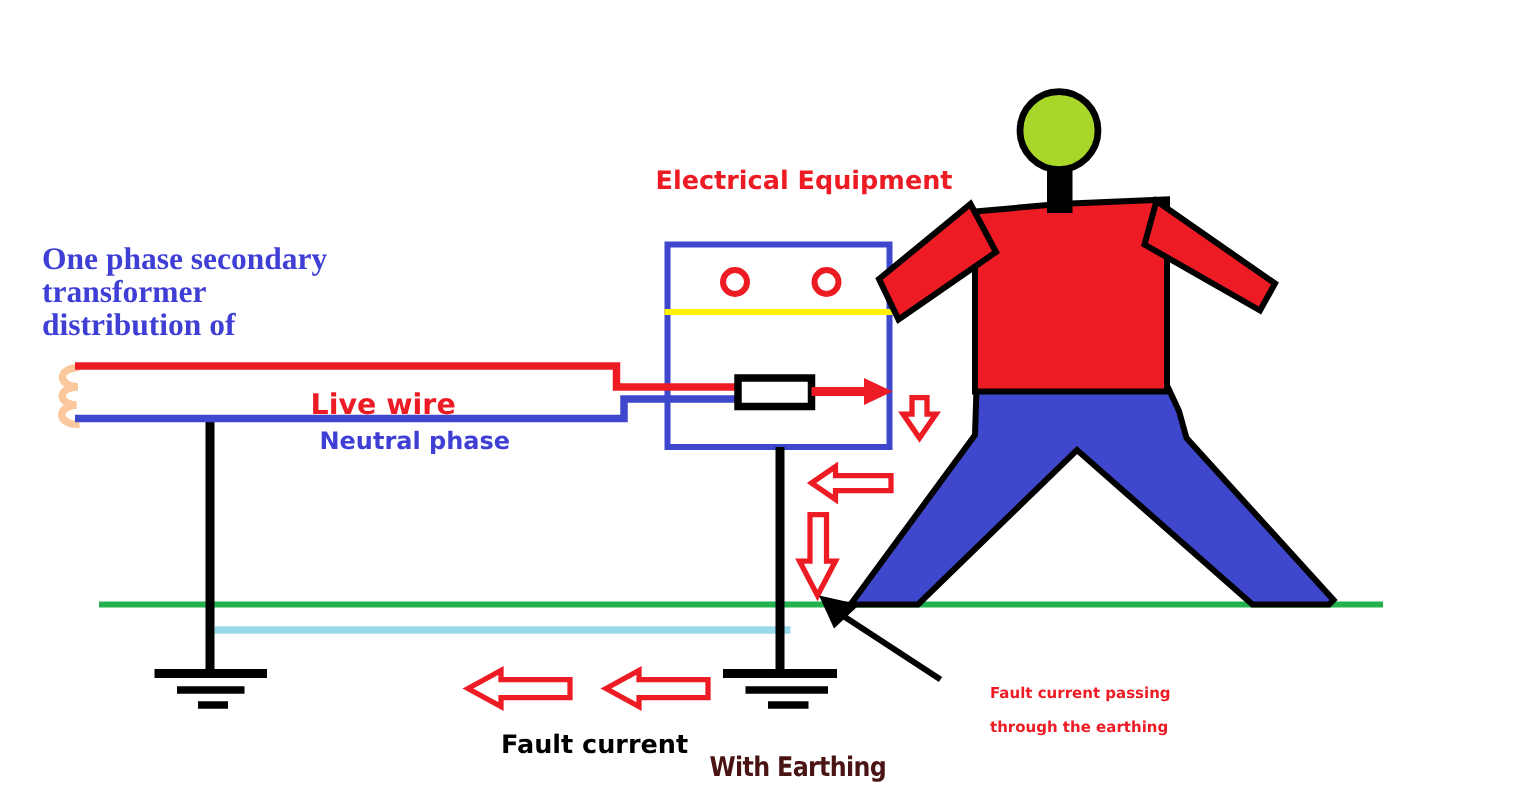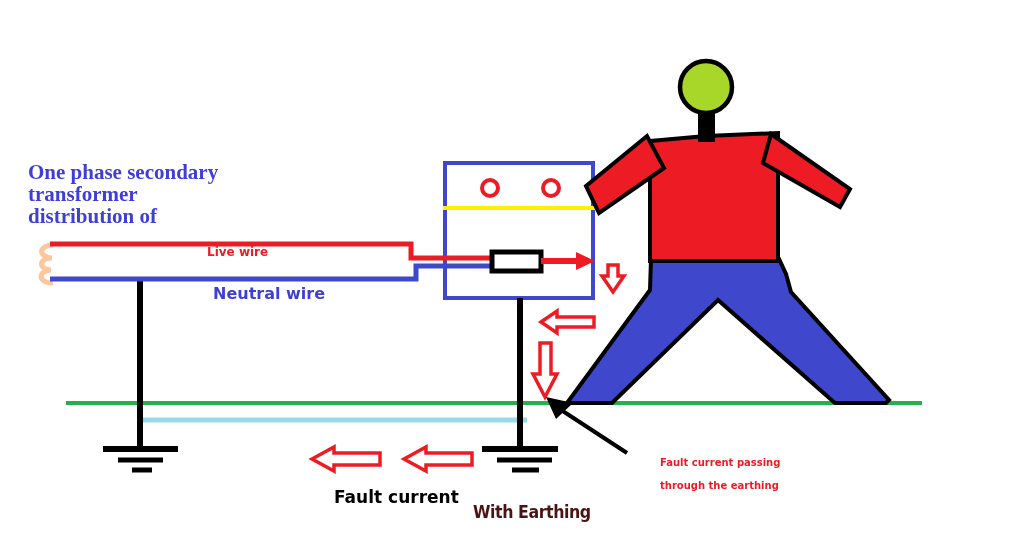--- a/index.html
+++ b/index.html
@@ -7,21 +7,21 @@
     position:relative;
     width:1024px;height:536px;
     background:#ffffff;
     overflow:hidden;
     font-family:"DejaVu Sans","Liberation Sans",sans-serif;
   }
   #diagram-svg{position:absolute;left:0;top:0;}
   .lbl{position:absolute;font-weight:bold;white-space:nowrap;}
   .lbl-transformer{left:28px;top:161px;width:200px;font-size:21px;line-height:22px;color:var(--c-text_blue);white-space:normal;font-family:Liberation Serif, serif;}
   .lbl-equipment{left:437px;top:111px;font-size:17px;color:var(--c-red);}
-  .lbl-live{left:207px;top:245px;font-size:12px;color:var(--c-red);}
+  .lbl-live{left:207px;top:259px;font-size:19px;color:var(--c-red);}
   .lbl-neutral{left:213px;top:284px;font-size:16px;color:var(--c-text_blue);}
   .lbl-faultcurrent{left:334px;top:487px;font-size:17px;color:var(--c-black);}
   .lbl-withearthing{left:473px;top:501px;font-size:18px;color:var(--c-maroon);transform:scaleX(.88);transform-origin:left top;letter-spacing:-0.5px;}
   .lbl-faultpath{left:660px;top:451px;font-size:10px;line-height:23px;color:var(--c-red);}
 </style>
 </head>
 <body>
 
 <div id="canvas">
 
@@ -80,22 +80,23 @@
       <polygon points="546,397 573,403 556,419" style="fill:var(--c-black)"></polygon>
     </g>
   </svg>
 
   <div class="lbl lbl-transformer">
     <div>One phase secondary</div>
     <div>transformer</div>
     <div>distribution of</div>
   </div>
 
+  <div class="lbl lbl-equipment">Electrical Equipment</div>
   <div class="lbl lbl-live">Live wire</div>
-  <div class="lbl lbl-neutral">Neutral wire</div>
+  <div class="lbl lbl-neutral">Neutral phase</div>
   <div class="lbl lbl-faultcurrent">Fault current</div>
   <div class="lbl lbl-withearthing">With Earthing</div>
 
   <div class="lbl lbl-faultpath">
     <div>Fault current passing</div>
     <div>through the earthing</div>
   </div>
 </div>
 
 </body></html>

